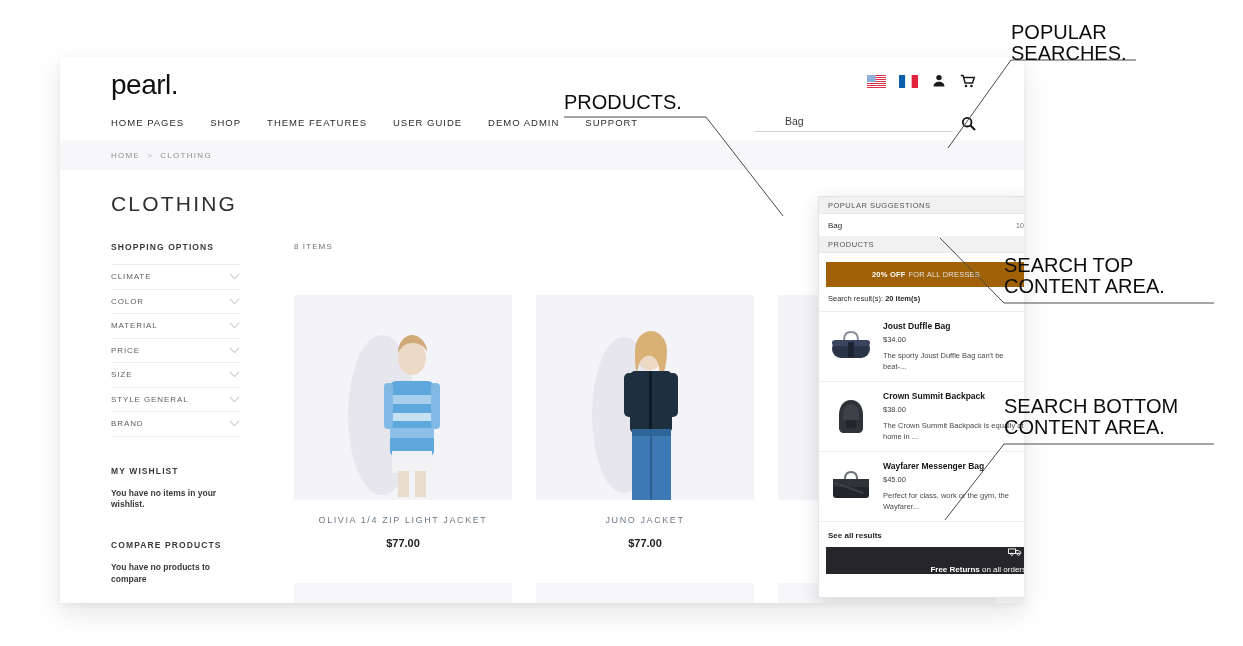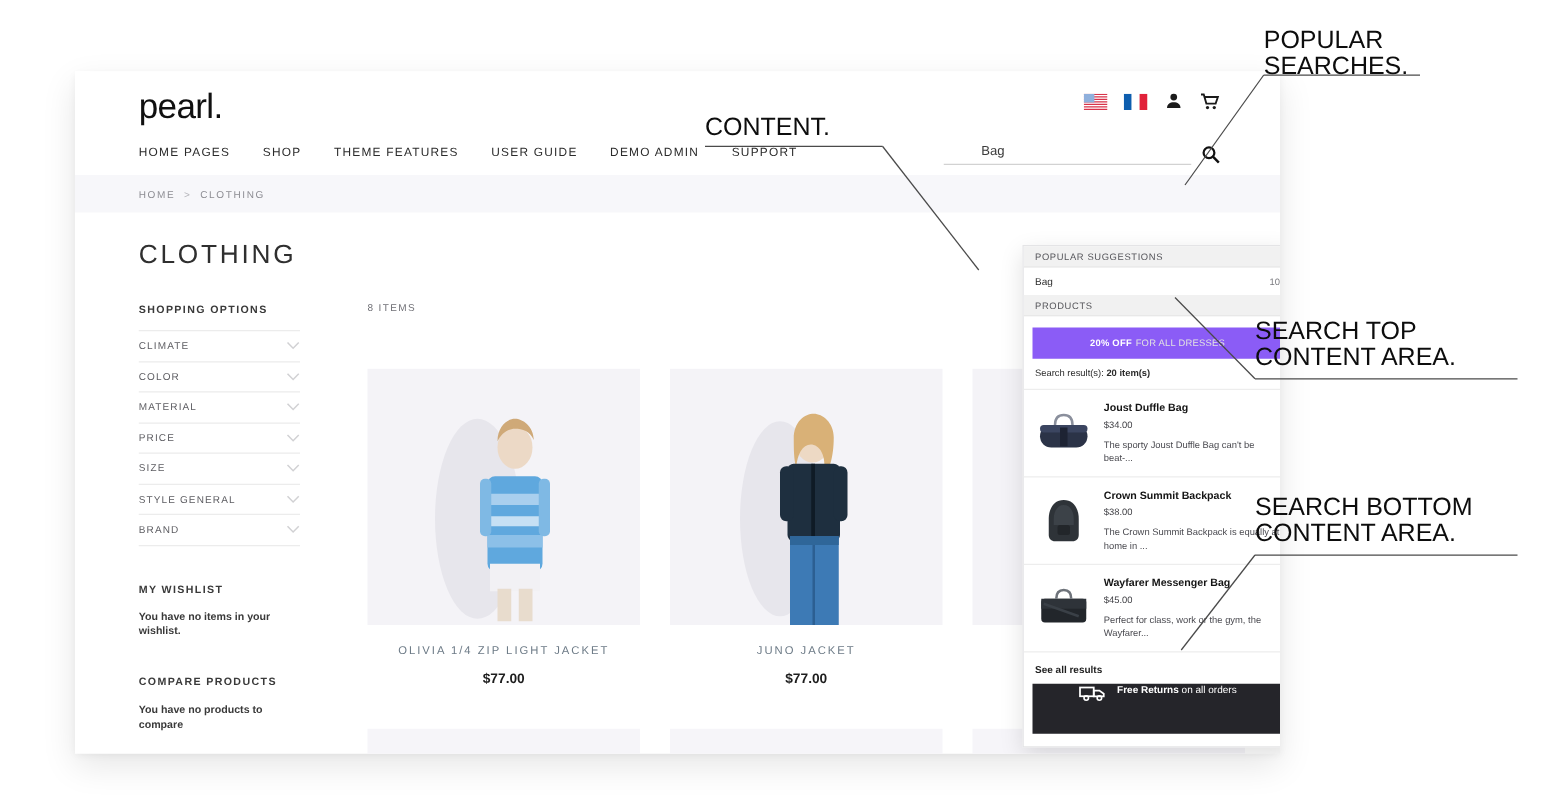--- a/index.html
+++ b/index.html
@@ -101,43 +101,43 @@
     background:#f1f1f1;height:16px;display:flex;align-items:center;padding:0 9px;
     font-size:7.5px;letter-spacing:.5px;color:#55555a;text-transform:uppercase;
     border-bottom:1px solid #e8e8e8;
   }
   .sugg-row{
     height:22px;display:flex;align-items:center;justify-content:space-between;
     padding:0 9px;font-size:8px;color:#2b2b2b;cursor:pointer;
   }
   .sugg-count{color:#7a7a7f;font-size:7.5px;}
   .promo-top{
-    margin:9px 7px 0 7px;background:#8b5cf6;color:#fff;height:25px;
+    margin:9px 7px 0 7px;background:#a16207;color:#fff;height:25px;
     display:flex;align-items:center;justify-content:center;font-size:7.5px;
     letter-spacing:.2px;cursor:pointer;
   }
   .promo-top b{font-weight:700;margin-right:3px;}
   .promo-top span.light{color:#e2e2e2;font-weight:400;}
   .result-line{padding:7px 9px 8px 9px;font-size:7.5px;color:#2b2b2b;}
   .result-line b{font-weight:700;}
   .prod-list{border-top:1px solid #ededed;}
   .prod-item{
     display:flex;gap:9px;padding:9px 9px 9px 9px;border-bottom:1px solid #ededed;cursor:pointer;
   }
   .prod-thumb{width:46px;height:46px;flex:0 0 46px;position:relative;}
   .prod-thumb svg{width:100%;height:100%;display:block;}
   .prod-info{flex:1;min-width:0;}
   .prod-name{font-size:8.5px;font-weight:700;color:#141414;line-height:1.25;}
   .prod-price{font-size:7.5px;color:#3d3d42;margin-top:3px;}
   .prod-desc{font-size:7.5px;color:#4a4a50;margin-top:6px;line-height:1.5;}
   .see-all{padding:9px 9px 7px 9px;font-size:8px;color:#1f1f1f;font-weight:700;cursor:pointer;}
   .promo-bottom{
-    margin:0 7px 8px 7px;background:#25252a;color:#fff;height:40px;
-    display:flex;align-items:flex-start;justify-content:center;gap:9px;
-    font-size:8px;cursor:pointer;
+    margin:0 7px 8px 7px;background:#25252a;color:#fff;height:27px;
+    display:flex;align-items:flex-end;justify-content:center;gap:9px;
+    font-size:8px;cursor:pointer;flex-direction:column;
   }
   .promo-bottom b{font-weight:700;}
   .truck{width:22px;height:14px;display:block;}
 
   
   .anno{position:absolute;z-index:60;}
   .anno-text{
     font-weight:400;font-size:20px;line-height:1.05;letter-spacing:0px;
     color:#0d0d0d;white-space:pre;
   }
@@ -452,21 +452,21 @@
     <line x1="945" y1="520" x2="1004" y2="444"></line>
     <line x1="1004" y1="444" x2="1214" y2="444"></line>
   </svg>
 
   <div class="anno" style="left:1011px;top:22px;width:200px">
     <div class="anno-text">POPULAR</div>
     <div class="anno-text">SEARCHES.</div>
   </div>
 
   <div class="anno" style="left:564px;top:92px;width:220px">
-    <div class="anno-text">CONTENT.</div>
+    <div class="anno-text">PRODUCTS.</div>
   </div>
 
   <div class="anno" style="left:1004px;top:255px;width:240px">
     <div class="anno-text">SEARCH TOP</div>
     <div class="anno-text">CONTENT AREA.</div>
   </div>
 
   <div class="anno" style="left:1004px;top:396px;width:240px">
     <div class="anno-text">SEARCH BOTTOM</div>
     <div class="anno-text">CONTENT AREA.</div>

